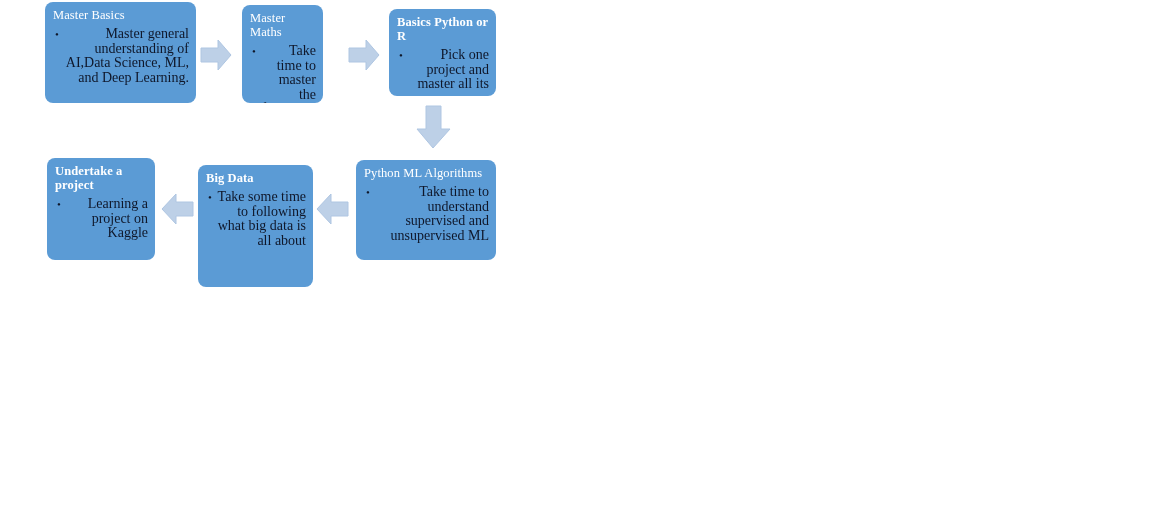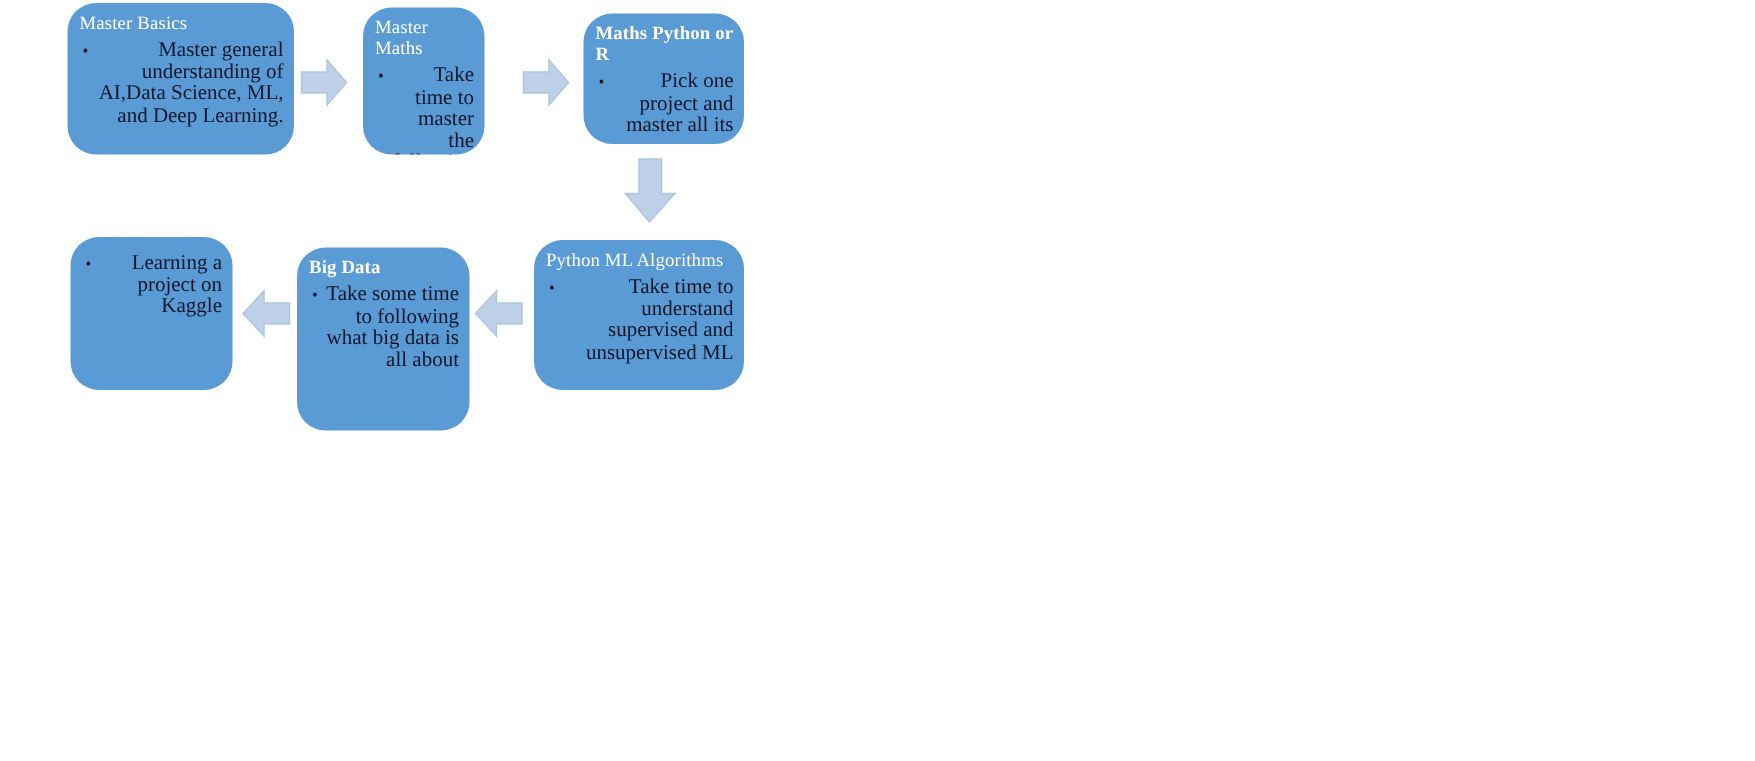--- a/index.html
+++ b/index.html
@@ -19,21 +19,21 @@
     position: absolute;
     left: 0;
     top: 0;
     width: 1170px;
     height: 507px;
   }
 
   .node {
     position: absolute;
     background: #5B9BD5;
-    border-radius: 19px;
+    border-radius: 8px;
     box-sizing: border-box;
     overflow: hidden;
     color: #ffffff;
     padding: 6px 7px 0 8px;
   }
 
   .node-title {
     font-size: 12.5px;
     line-height: 14px;
     color: #ffffff;
@@ -109,21 +109,21 @@
     </ul>
   </div>
 
   <div class="arrow" id="arrow-2">
     <svg width="32" height="34" viewBox="0 0 32 34">
       <polygon points="1,10 18,10 18,2 31,17 18,32 18,24 1,24" fill="#BDD0E7" stroke="#AFC6E2" stroke-width="1"></polygon>
     </svg>
   </div>
 
   <div class="node" id="node-python">
-    <div class="node-title bold">Maths Python or R</div>
+    <div class="node-title bold">Basics Python or R</div>
     <ul class="bullet-list">
       <li class="bullet-item">Pick one project and master all its</li>
     </ul>
   </div>
 
   <div class="arrow" id="arrow-3">
     <svg width="37" height="44" viewBox="0 0 37 44">
       <polygon points="11,1 26,1 26,24 35,24 18,43 2,24 11,24" fill="#BDD0E7" stroke="#AFC6E2" stroke-width="1"></polygon>
     </svg>
   </div>
@@ -148,18 +148,19 @@
     </ul>
   </div>
 
   <div class="arrow" id="arrow-5">
     <svg width="34" height="34" viewBox="0 0 34 34">
       <polygon points="33,10 16,10 16,2 2,17 16,32 16,24 33,24" fill="#BDD0E7" stroke="#AFC6E2" stroke-width="1"></polygon>
     </svg>
   </div>
 
   <div class="node" id="node-project">
+    <div class="node-title bold">Undertake a project</div>
     <ul class="bullet-list">
       <li class="bullet-item">Learning a project on Kaggle</li>
     </ul>
   </div>
 
 </div>
 
 </body></html>

